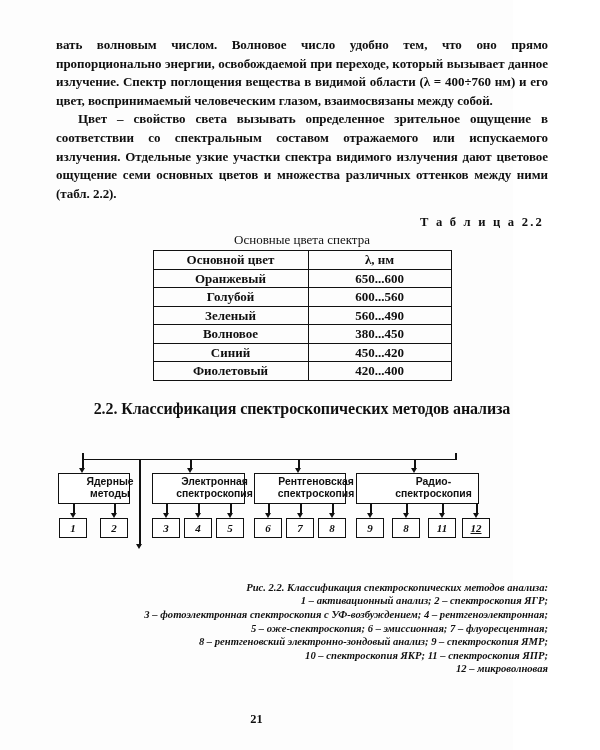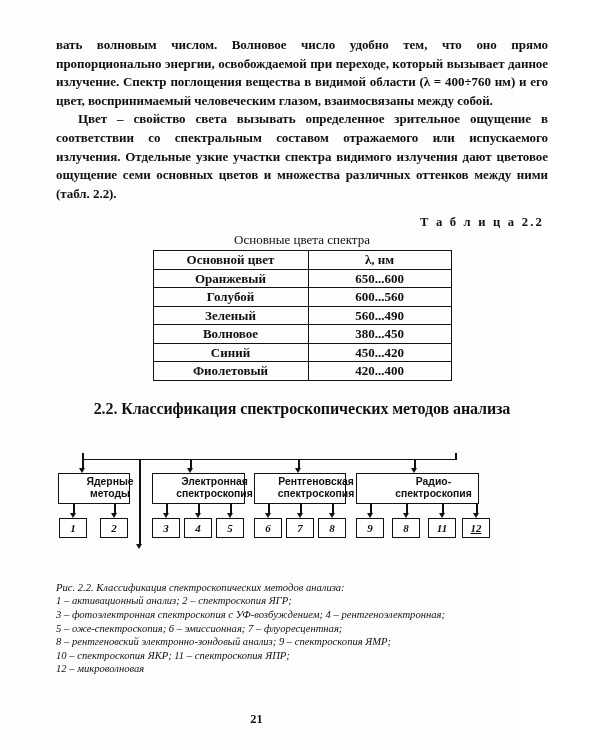--- a/index.html
+++ b/index.html
@@ -142,25 +142,25 @@
     position: absolute;
     width: 0; height: 0;
     border-left: 3.4px solid transparent;
     border-right: 3.4px solid transparent;
     border-top: 5px solid #111;
   }
 
   
   .caption {
     margin-top: 9px;
-    text-align: left;
+    text-align: right;
     font-size: 10.6px;
     line-height: 13.6px;
     font-style: italic;
-    font-weight: 400;
+    font-weight: 700;
   }
   .caption div { white-space: nowrap; }
 
   
   .page-number {
     position: absolute;
     left: 0; right: 0;
     top: 712px;
     text-align: center;
     font-size: 12.4px;

